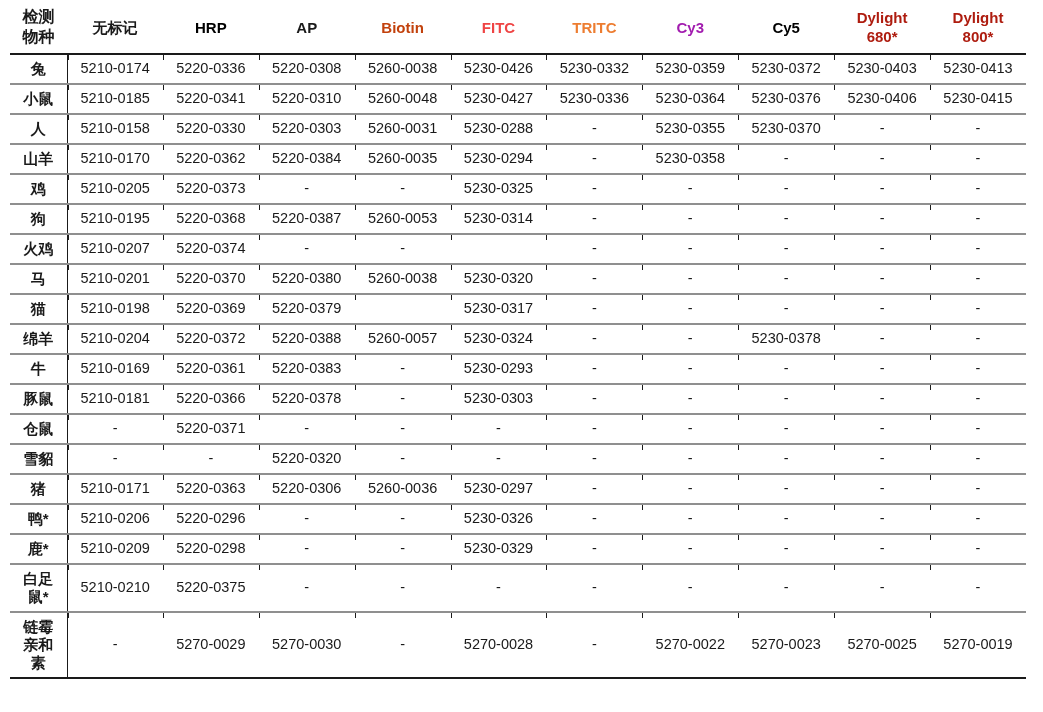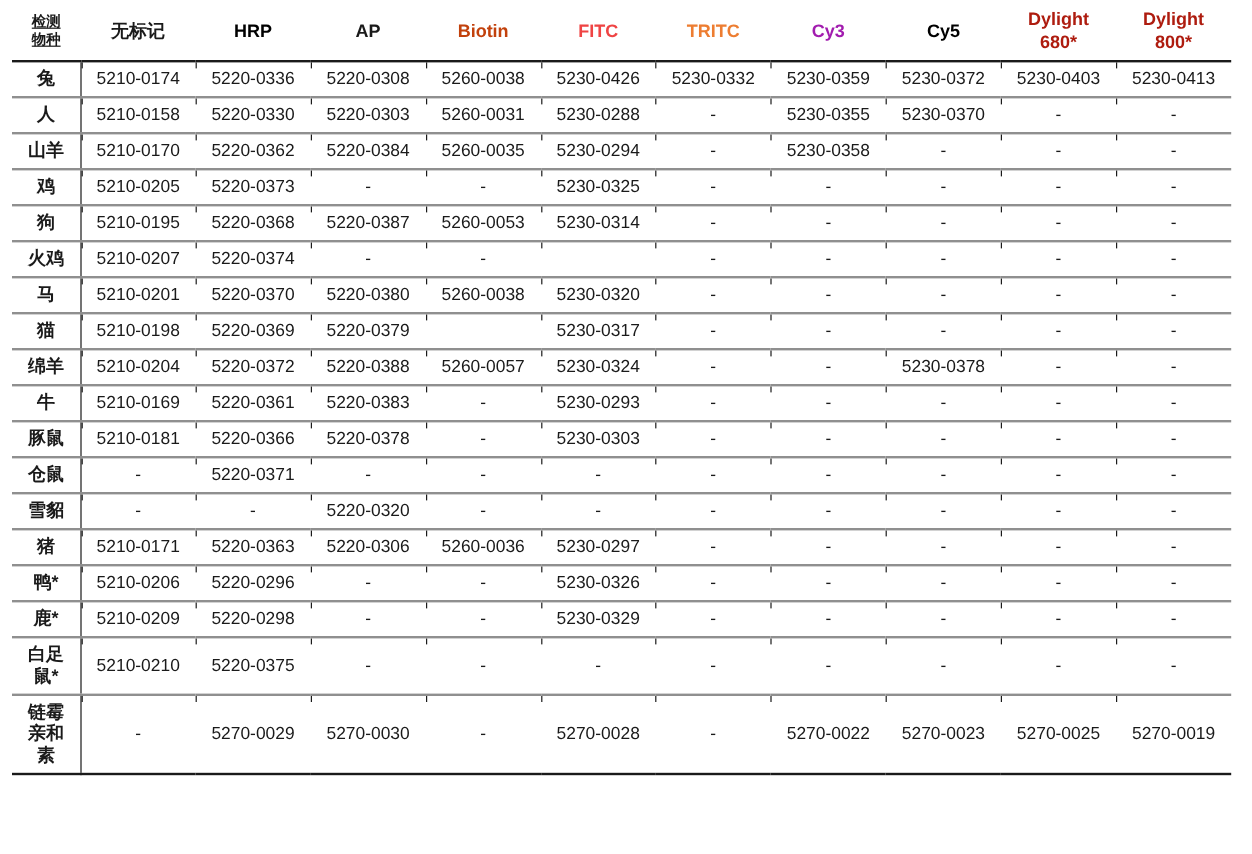--- a/index.html
+++ b/index.html
@@ -22,21 +22,21 @@
   thead th {
     text-align: center;
     vertical-align: middle;
     font-weight: 700;
     font-size: 15px;
     line-height: 1.28;
     padding: 3px 0 5px 0;
     white-space: pre-line;
     border-bottom: 2px solid #1a1a1a;
   }
-  thead th.species-h { font-size: 12px; text-decoration: underline; }
+  thead th.species-h { font-size: 16px; }
 
   tbody tr { border-bottom: 2px solid #8f8f8f; }
   tbody tr:last-child { border-bottom: 2px solid #1a1a1a; }
 
   tbody th.species {
     font-weight: 700;
     font-size: 15px;
     line-height: 1.2;
     text-align: center;
     vertical-align: middle;
@@ -103,20 +103,33 @@
           <td>5220-0308</td>
           <td>5260-0038</td>
           <td>5230-0426</td>
           <td>5230-0332</td>
           <td>5230-0359</td>
           <td>5230-0372</td>
           <td>5230-0403</td>
           <td>5230-0413</td>
         </tr>
         <tr>
+          <th class="species">小鼠</th>
+          <td>5210-0185</td>
+          <td>5220-0341</td>
+          <td>5220-0310</td>
+          <td>5260-0048</td>
+          <td>5230-0427</td>
+          <td>5230-0336</td>
+          <td>5230-0364</td>
+          <td>5230-0376</td>
+          <td>5230-0406</td>
+          <td>5230-0415</td>
+        </tr>
+        <tr>
           <th class="species">人</th>
           <td>5210-0158</td>
           <td>5220-0330</td>
           <td>5220-0303</td>
           <td>5260-0031</td>
           <td>5230-0288</td>
           <td>-</td>
           <td>5230-0355</td>
           <td>5230-0370</td>
           <td>-</td>

